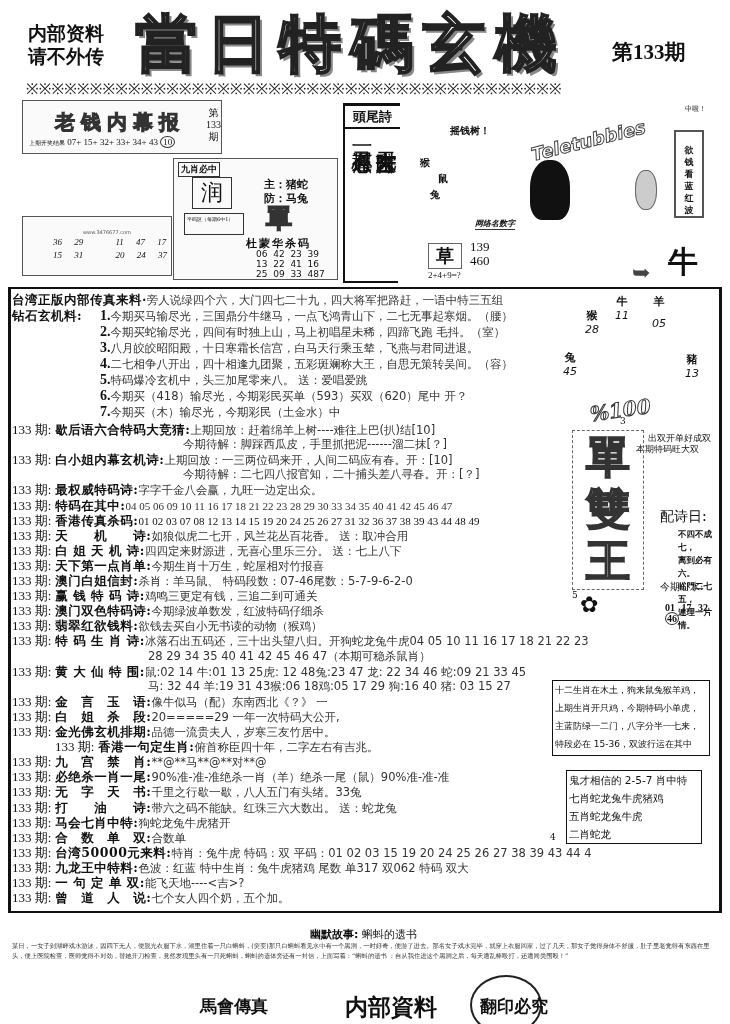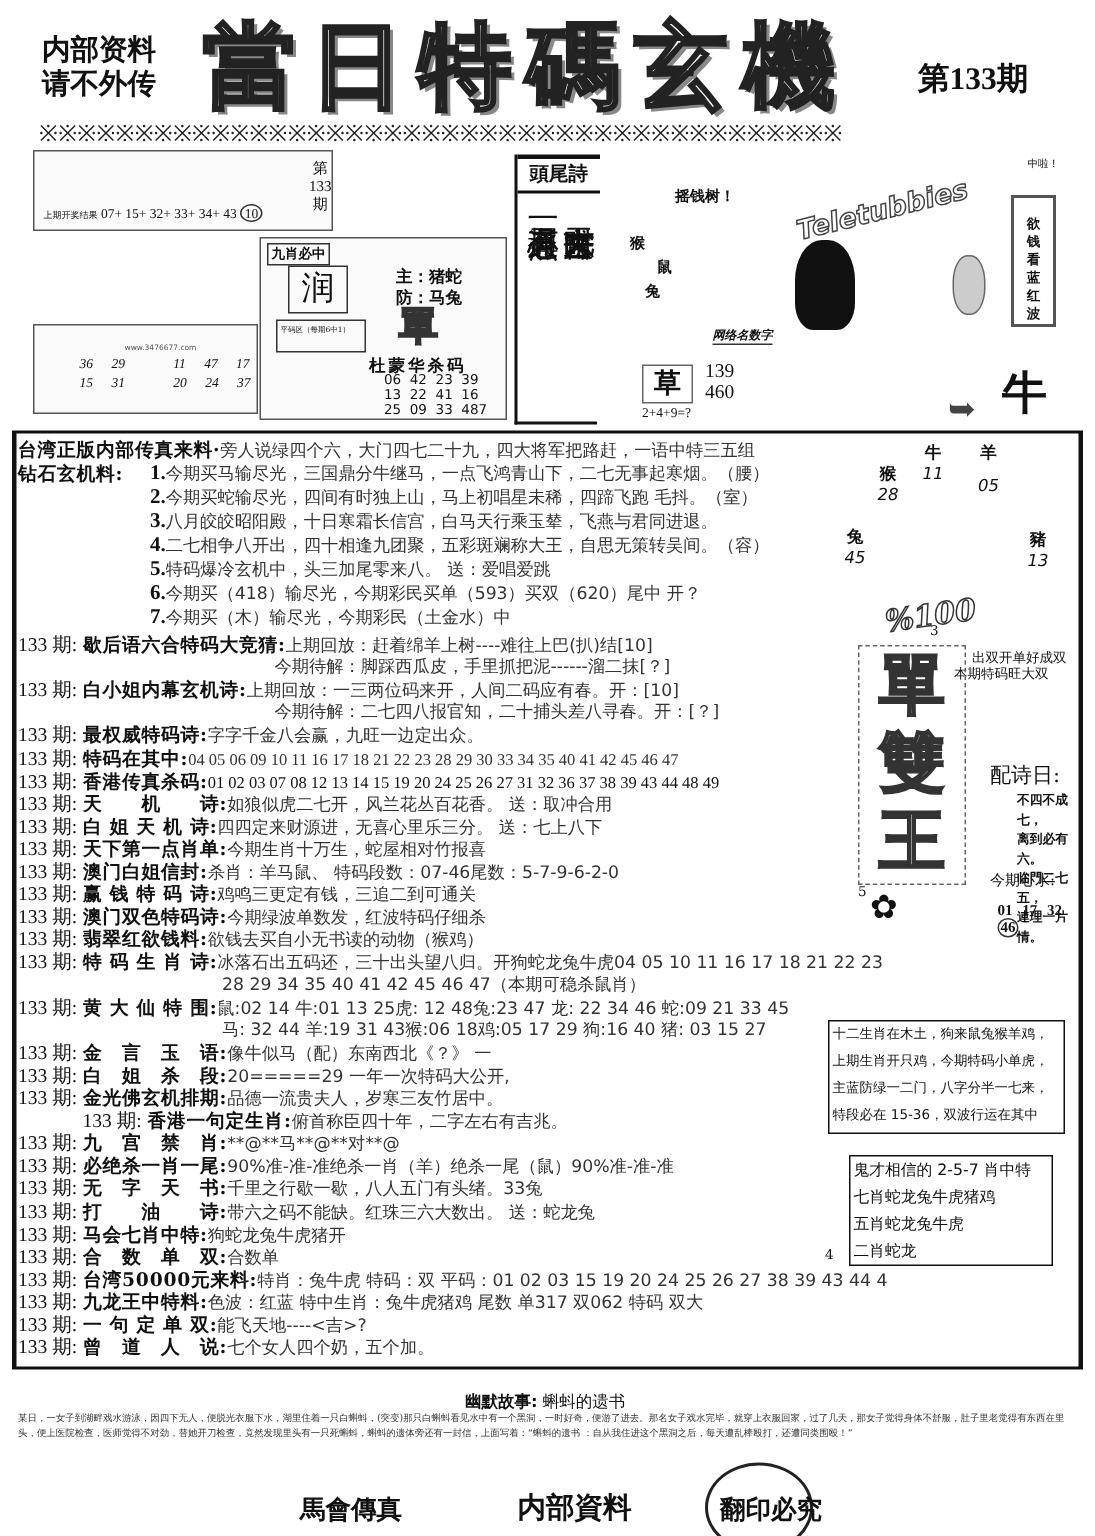--- a/index.html
+++ b/index.html
@@ -45,20 +45,21 @@
   <span>日</span>
   <span>特</span>
   <span>碼</span>
   <span>玄</span>
   <span>機</span>
 </div>
 <div class="abs hdr-issue">第133期</div>
 <div class="abs stars">※※※※※※※※※※※※※※※※※※※※※※※※※※※※※※※※※※※※※※※※※※</div>
 
 <div class="abs panel" style="left:22px;top:100px;width:200px;height:54px;">
+  <div class="abs" style="left:32px;top:8px;font-size:20px;font-weight:bold;color:#fff;-webkit-text-stroke:1px #333;letter-spacing:6px;">老钱内幕报</div>
   <div class="abs" style="left:183px;top:6px;font-size:10px;text-align:center;line-height:12px;font-family:'Liberation Serif',serif;">
     <div>第</div>
     <div>133</div>
     <div>期</div>
   </div>
   <div class="abs num-row" style="left:6px;top:36px;font-size:9px;white-space:nowrap;">
     <span style="font-size:6px;">上期开奖结果</span>
     <span>07</span>+
     <span>15</span>+
     <span>32</span>+
@@ -244,15 +245,15 @@
     <div>二肖蛇龙</div>
 </div>
 
 <div class="abs" style="left:310px;top:927px;font-size:11px;white-space:nowrap;">
   <span style="font-weight:bold;font-family:'DejaVu Sans',sans-serif;">幽默故事:</span>
   <span style="font-family:'DejaVu Sans',sans-serif;">蝌蚪的遗书</span>
 </div>
 <div class="abs" style="left:12px;top:941px;width:705px;font-size:6.3px;line-height:10px;font-family:'DejaVu Sans',sans-serif;color:#333;">某日，一女子到湖畔戏水游泳，因四下无人，便脱光衣服下水，湖里住着一只白蝌蚪，(突变)那只白蝌蚪看见水中有一个黑洞，一时好奇，便游了进去。那名女子戏水完毕，就穿上衣服回家，过了几天，那女子觉得身体不舒服，肚子里老觉得有东西在里头，便上医院检查，医师觉得不对劲，替她开刀检查，竟然发现里头有一只死蝌蚪，蝌蚪的遗体旁还有一封信，上面写着：“蝌蚪的遗书 ：自从我住进这个黑洞之后，每天遭乱棒殴打，还遭同类围殴！”</div>
 
 <div class="abs" style="left:200px;top:995px;font-size:17px;font-weight:bold;">馬會傳真</div>
-<div class="abs" style="left:345px;top:992px;font-size:19px;font-weight:bold;">内部資料</div>
+<div class="abs" style="left:345px;top:992px;font-size:23px;font-weight:bold;">内部資料</div>
 <div class="abs" style="left:470px;top:975px;width:72px;height:60px;border:2px solid #222;border-radius:50%;"></div>
 <div class="abs" style="left:480px;top:995px;font-size:17px;font-weight:bold;">翻印必究</div>
 
 </body></html>

